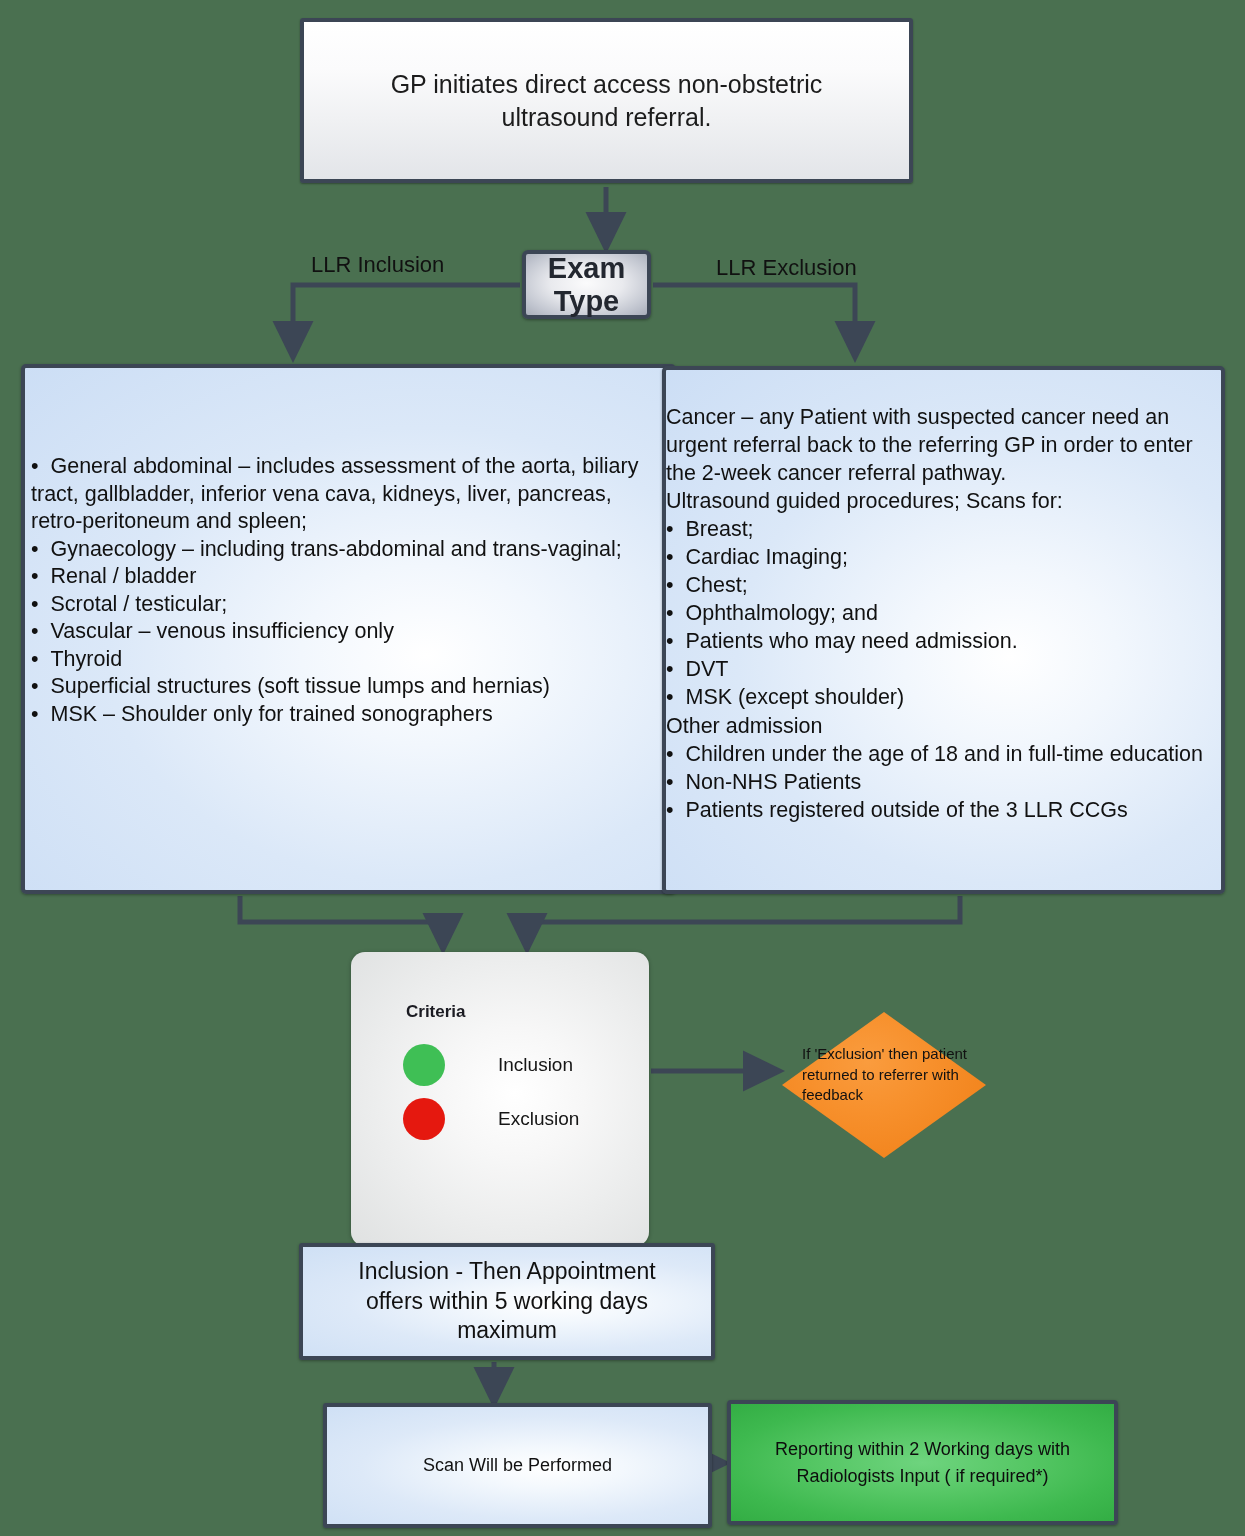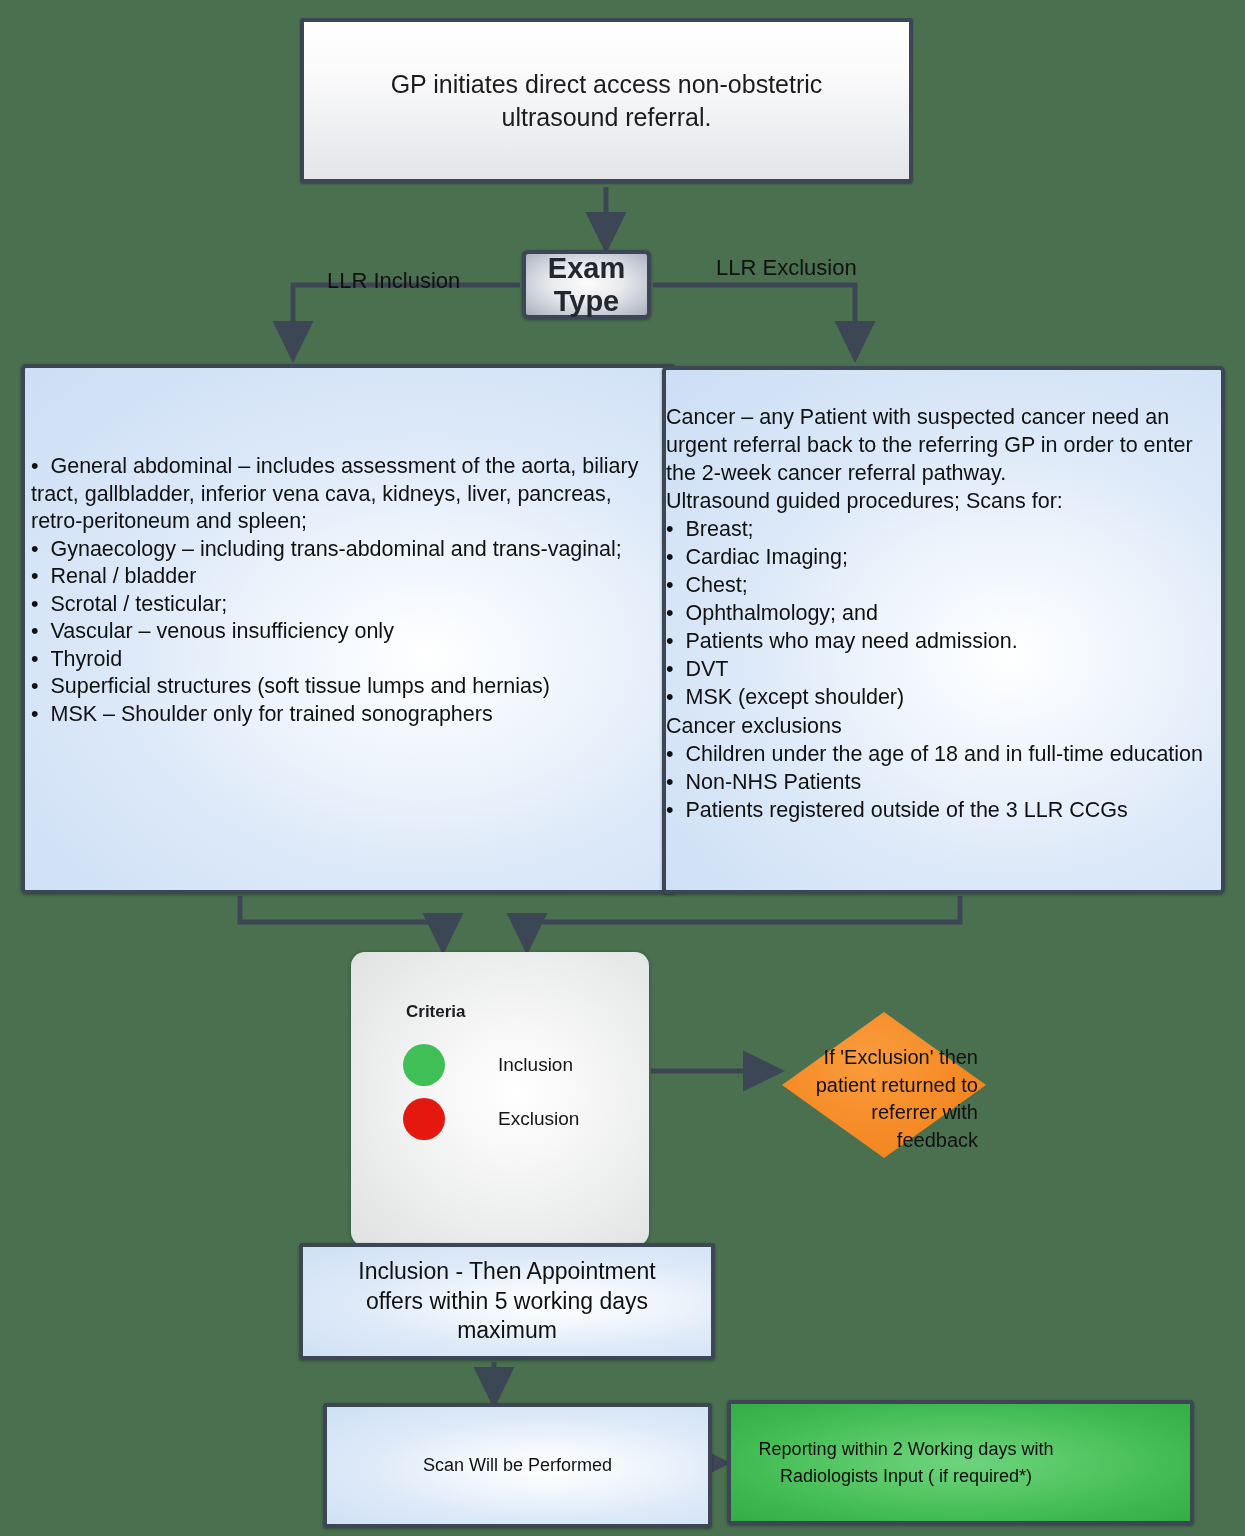--- a/index.html
+++ b/index.html
@@ -35,21 +35,21 @@
     background:radial-gradient(ellipse at 50% 48%,#fbfbfc 0%,#e9eaee 42%,#c2c6d0 78%,#a9aeba 100%);
     display:flex;align-items:center;justify-content:center;
     box-shadow:0 1px 3px rgba(0,0,0,.4);
     z-index:5;
   }
   #examtype .txt{font-size:29px;font-weight:bold;color:#232730;text-align:center;line-height:1.12;}
 
   .edgelabel{
     position:absolute;font-size:22px;color:#111;white-space:nowrap;
   }
-  #lbl-inc{left:311px;top:268px;margin-left:16px;}
+  #lbl-inc{left:311px;top:252px;}
   #lbl-exc{left:716px;top:255px;}
 
   
   .bluepanel{
     border:4px solid #3c4655;border-radius:5px;
     background:radial-gradient(ellipse at 62% 55%,#ffffff 0%,#f2f7fd 22%,#dbe8f8 56%,#ccdef5 100%);
     box-shadow:0 1px 3px rgba(0,0,0,.35);
     color:#111;
   }
   #inclusion{left:21px;top:364px;width:655px;height:530px;}
@@ -91,21 +91,21 @@
   }
   #diamond .shape{
     position:absolute;inset:0;
     background:radial-gradient(ellipse at 40% 35%,#fba council,#f79432 0%,#f5891f 40%,#ee7c12 100%);
     background:radial-gradient(ellipse at 42% 34%,#fa9c3e 0%,#f7902c 38%,#ef7d14 100%);
     clip-path:polygon(50% 0,100% 50%,50% 100%,0 50%);
     filter:drop-shadow(0 1px 2px rgba(0,0,0,.35));
   }
   #diamond .txt{
     position:absolute;left:20px;right:8px;top:32px;
-    text-align:right;font-size:20px;line-height:1.38;color:#111;font-weight:500;
+    text-align:left;font-size:15px;line-height:1.38;color:#111;font-weight:500;
   }
 
   
   #appt{
     left:299px;top:1243px;width:416px;height:117px;
     border:4px solid #3c4655;border-radius:3px;
     background:radial-gradient(ellipse at 62% 52%,#ffffff 0%,#f3f8fd 22%,#dde9f8 58%,#cfe0f5 100%);
     display:flex;align-items:center;justify-content:center;
     box-shadow:0 1px 3px rgba(0,0,0,.35);
   }
@@ -115,24 +115,24 @@
     left:299px;top:1403px;width:389px;height:125px;
     border:4px solid #3c4655;border-radius:3px;
     background:radial-gradient(ellipse at 58% 52%,#ffffff 0%,#f3f8fd 24%,#dde9f8 60%,#cfe0f5 100%);
     display:flex;align-items:center;justify-content:center;
     box-shadow:0 1px 3px rgba(0,0,0,.35);
     margin-left:24px;
   }
   #scan .txt{font-size:18px;color:#111;text-align:center;}
 
   #report{
-    left:727px;top:1400px;width:467px;height:125px;
+    left:727px;top:1400px;width:391px;height:125px;
     border:4px solid #3c4655;border-radius:4px;
     background:radial-gradient(ellipse at 50% 50%,#6ed47e 0%,#56c765 38%,#3eb94f 72%,#33ad44 100%);
-    display:flex;align-items:center;
+    display:flex;align-items:center;justify-content:center;
     box-shadow:0 1px 3px rgba(0,0,0,.35);
   }
   #report .txt{font-size:18px;color:#0d0d0d;text-align:center;line-height:1.45;width:350px;}
 </style>
 </head>
 <body>
 
 <div class="canvas">
 
   <svg class="wires" viewBox="0 0 1245 1536">
@@ -190,21 +190,21 @@
     <div class="body">
         <div class="li plain">Cancer – any Patient with suspected cancer need an urgent referral back to the referring GP in order to enter the 2-week cancer referral pathway.</div>
         <div class="li plain">Ultrasound guided procedures; Scans for:</div>
         <div class="li bullet">Breast;</div>
         <div class="li bullet">Cardiac Imaging;</div>
         <div class="li bullet">Chest;</div>
         <div class="li bullet">Ophthalmology; and</div>
         <div class="li bullet">Patients who may need admission.</div>
         <div class="li bullet">DVT</div>
         <div class="li bullet">MSK (except shoulder)</div>
-        <div class="li plain">Cancer exclusions</div>
+        <div class="li plain">Other admission</div>
         <div class="li bullet">Children under the age of 18 and in full-time education</div>
         <div class="li bullet">Non-NHS Patients</div>
         <div class="li bullet">Patients registered outside of the 3 LLR CCGs</div>
       </div>
   </div>
 
   <div class="node" id="criteria">
     <div class="title">Criteria</div>
     <div class="legrow" id="legrow0">
       <span class="dot green"></span>

